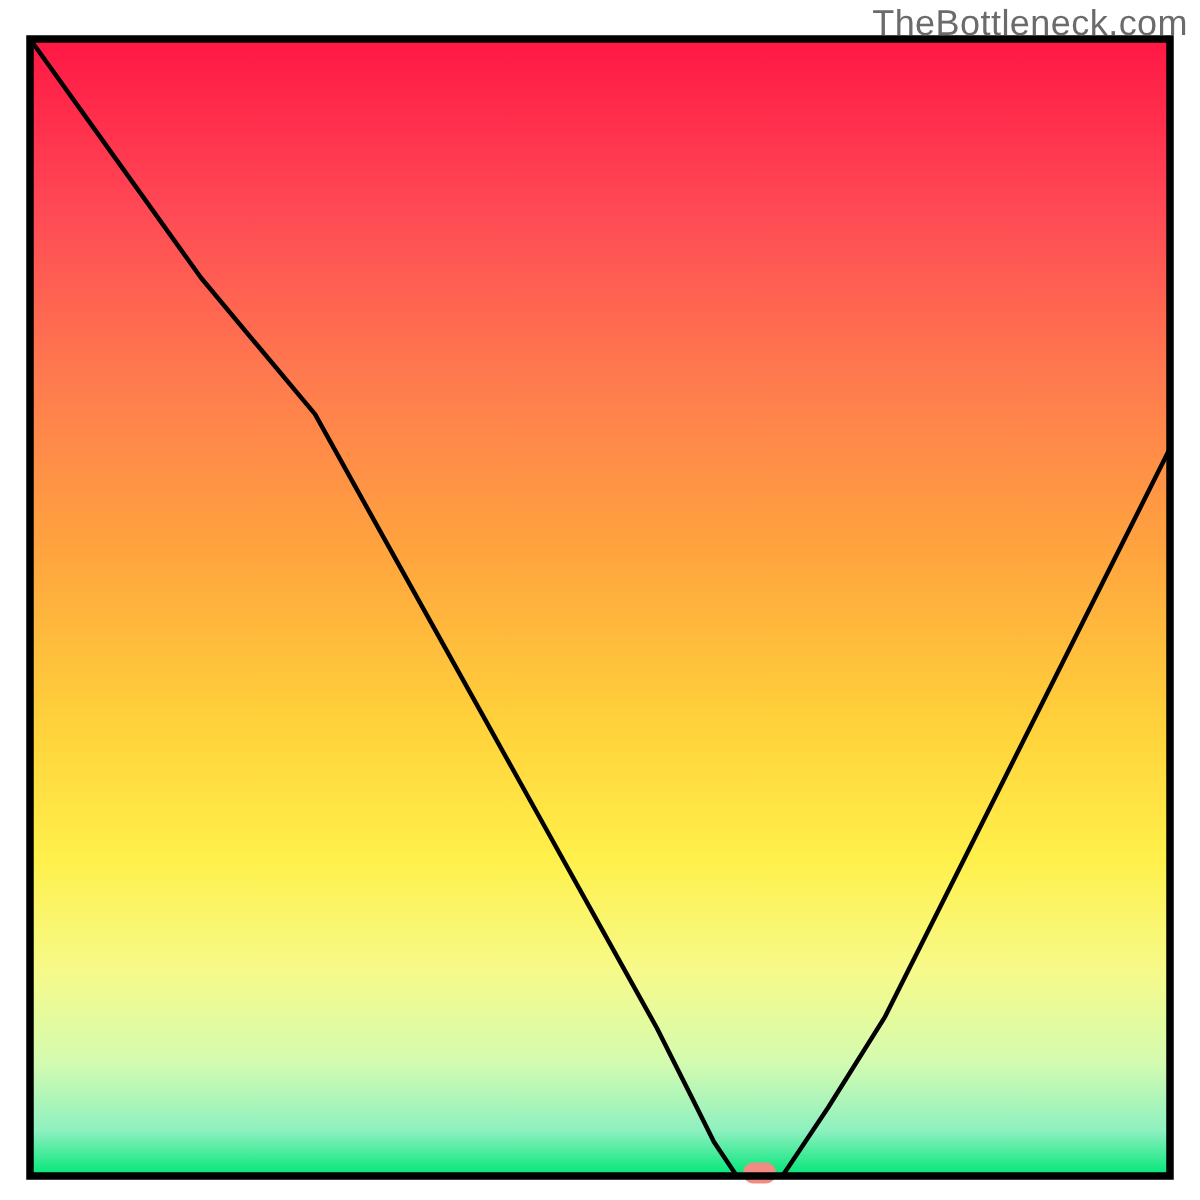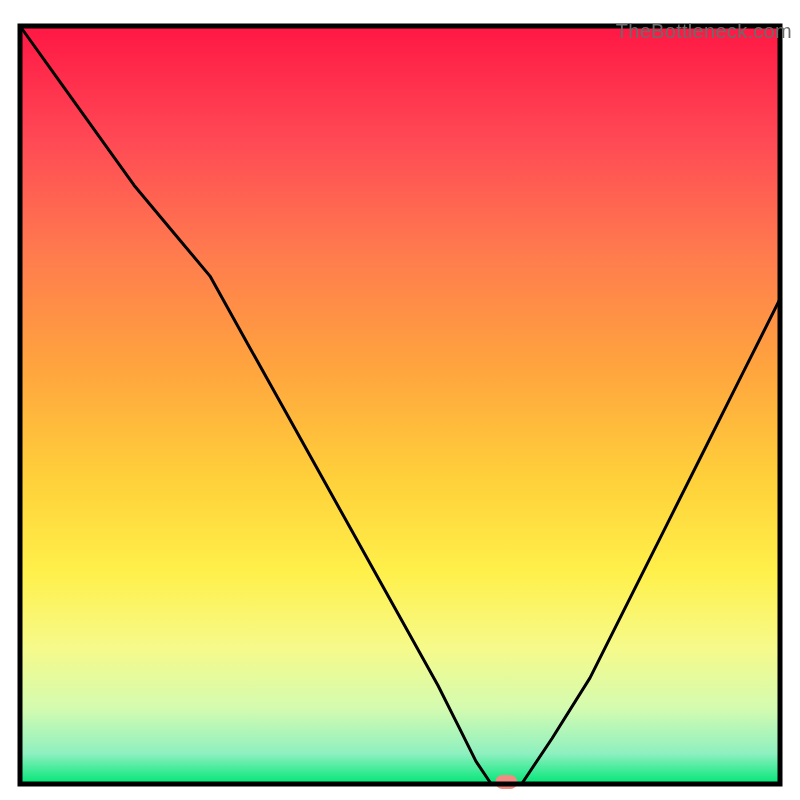--- a/index.html
+++ b/index.html
@@ -10,23 +10,23 @@
     background: #ffffff;
     font-family: Arial, Helvetica, sans-serif;
   }
   .chart-container {
     position: relative;
     width: 800px;
     height: 800px;
   }
   .watermark {
     position: absolute;
-    top: 20px;
+    top: 2px;
     right: 8px;
-    font-size: 20px;
+    font-size: 24px;
     font-weight: 500;
     color: #6b6b6b;
     letter-spacing: 0.3px;
     z-index: 10;
   }
   svg.plot {
     position: absolute;
     top: 0;
     left: 0;
   }

